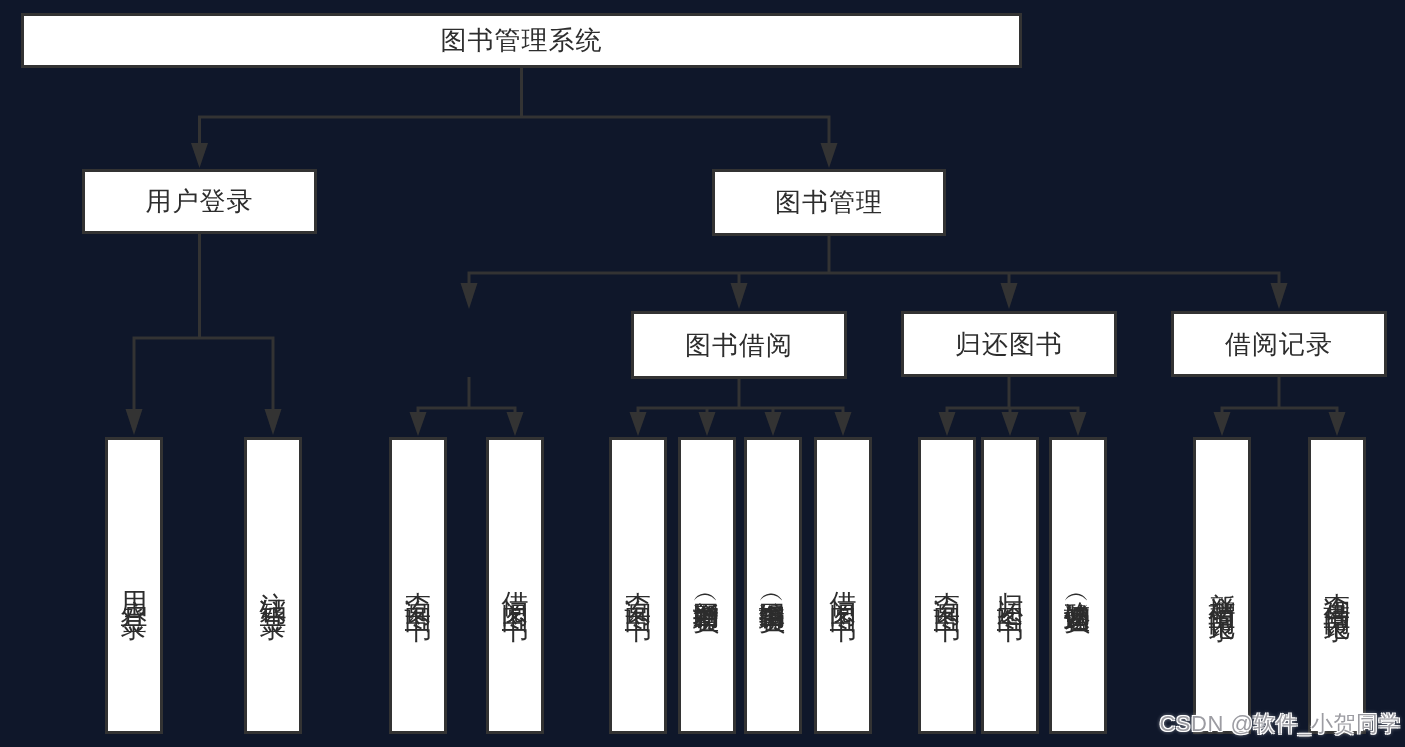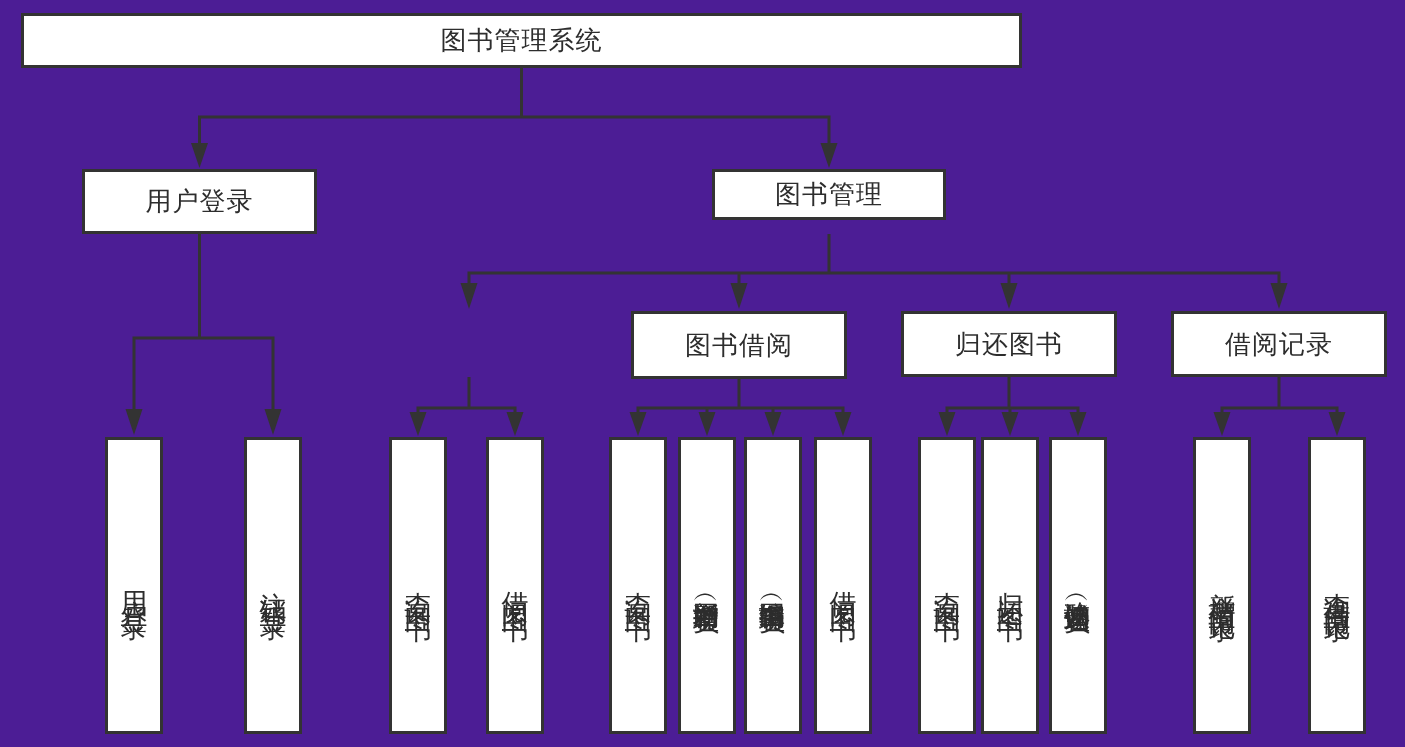--- a/index.html
+++ b/index.html
@@ -1,21 +1,21 @@
 <!DOCTYPE html>
 <html><head>
 <meta charset="utf-8">
 <style>
   html, body { margin: 0; padding: 0; background: #ffffff; }
   body { font-family: "Liberation Sans", sans-serif; }
   .canvas {
     position: relative;
     width: 1405px;
     height: 747px;
-    background: #4c1d95;
+    background: #0f172a;
     overflow: hidden;
   }
   .wires {
     position: absolute;
     left: 0; top: 0;
     width: 1405px; height: 747px;
   }
   .box {
     position: absolute;
     box-sizing: border-box;
@@ -92,21 +92,21 @@
     </g>
   </svg>
 
   <div class="box h" style="left:21px; top:13px; width:1001px; height:55px">
     <span>图书管理系统</span>
   </div>
 
   <div class="box h" style="left:82px; top:169px; width:235px; height:65px">
     <span>用户登录</span>
   </div>
-  <div class="box h" style="left:712px; top:169px; width:234px; height:51px">
+  <div class="box h" style="left:712px; top:169px; width:234px; height:67px">
     <span>图书管理</span>
   </div>
 
   <div class="box h" style="left:631px; top:311px; width:216px; height:68px">
     <span>图书借阅</span>
   </div>
   <div class="box h" style="left:901px; top:311px; width:216px; height:66px">
     <span>归还图书</span>
   </div>
   <div class="box h" style="left:1171px; top:311px; width:216px; height:66px">
@@ -150,13 +150,14 @@
     <span>确认归还（管理员）</span>
   </div>
 
   <div class="box v ls6" style="left:1193px; top:437px; width:58px; height:297px">
     <span>新增借阅记录</span>
   </div>
   <div class="box v ls6" style="left:1308px; top:437px; width:58px; height:297px">
     <span>查询借阅记录</span>
   </div>
 
+  <div class="watermark">CSDN @软件_小贺同学</div>
 </div>
 
 </body></html>

